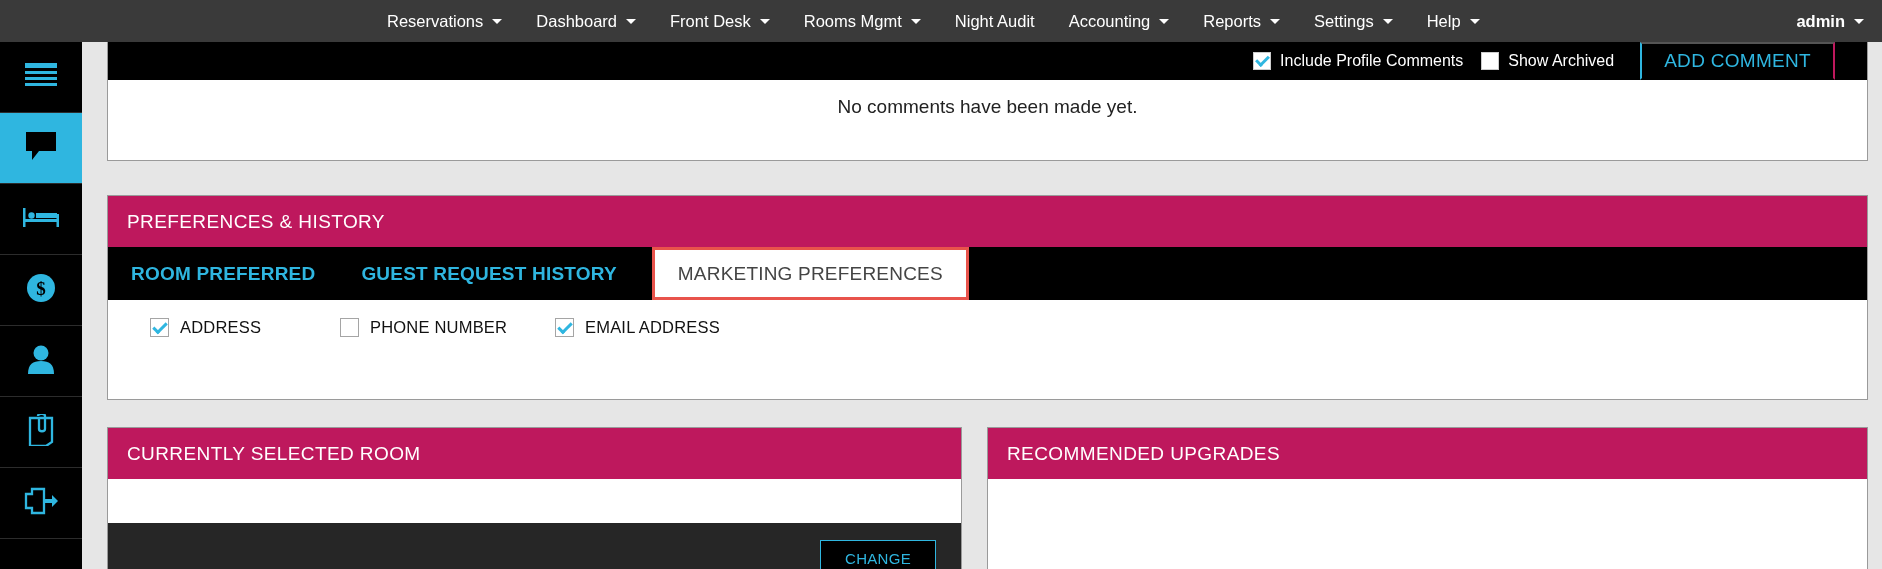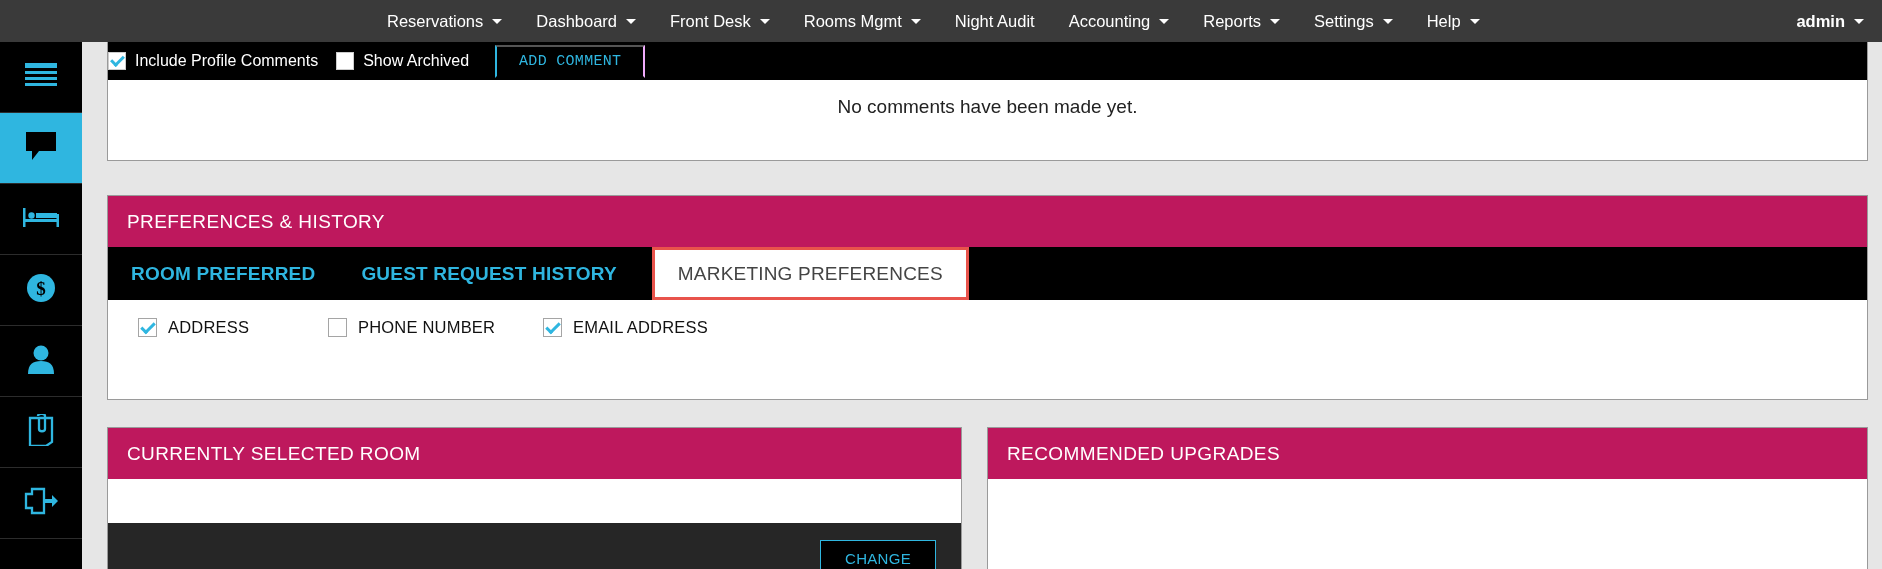--- a/index.html
+++ b/index.html
@@ -67,47 +67,47 @@
     width: 1800px; height: 527px;
     background: #e6e6e6;
   }
 
   .panel { position: absolute; background: #ffffff; border: 1px solid #9a9a9a; }
 
   
   .comments-panel { left: 25px; top: 0px; width: 1761px; height: 119px; border-top: none; }
   .comments-bar {
     height: 38px; background: #000000;
-    display: flex; align-items: center; 
+    display: flex; align-items: center; justify-content: flex-end;
     padding-right: 12px;
   }
   .cb-check {
     display: flex; align-items: center; cursor: pointer; margin-right: 18px;
   }
   .cb-box {
     width: 18px; height: 18px; background: #ffffff;
     display: inline-flex; align-items: center; justify-content: center;
     margin-right: 9px; border: 1px solid #cccccc;
   }
   .cb-box.checked::after {
     content: "";
     display: block;
     width: 10px; height: 5px;
     border-left: 3px solid #2fb6e0;
     border-bottom: 3px solid #2fb6e0;
     transform: rotate(-45deg) translate(1px, -1px);
   }
   .cb-label { color: #ffffff; font-size: 16px; white-space: nowrap; }
   .add-comment-btn {
-    color: #2fb6e0; font-size: 15px; letter-spacing: .3px;
-    border-left: 2px solid #2fb6e0; border-right: 2px solid #f0abfc;
+    color: #2fb6e0; font-size: 19px; letter-spacing: .3px;
+    border-left: 2px solid #2fb6e0; border-right: 2px solid #be185d;
     background: transparent;
     padding: 6px 22px; margin-left: 8px; margin-right: 20px;
     cursor: pointer; white-space: nowrap;
-    font-family: Liberation Mono, monospace;
+    font-family: Liberation Sans, sans-serif;
   }
   .comments-body {
     height: 79px; background: #ffffff;
     display: flex; align-items: flex-start; justify-content: center;
     padding-top: 16px;
   }
   .comments-empty { color: #222222; font-size: 19px; }
 
   
   .prefs-panel { left: 25px; top: 153px; width: 1761px; height: 205px; }
@@ -125,21 +125,21 @@
     letter-spacing: .2px; cursor: pointer; white-space: nowrap;
   }
   .tab.active {
     background: #ffffff; color: #444444; font-weight: normal;
     border: 3px solid #e8534b;
     margin-left: 12px;
   }
   .tab-spacer { flex: 1; background: #000000; }
   .checks-row {
     height: 98px; background: #ffffff;
-    display: flex; align-items: flex-start; padding: 18px 0 0 30px;
+    display: flex; align-items: flex-start; padding: 18px 0 0 42px;
   }
   .pref-check { display: flex; align-items: center; cursor: pointer; }
   .pref-box {
     width: 19px; height: 19px; background: #ffffff;
     border: 1px solid #a5a5a5;
     display: inline-flex; align-items: center; justify-content: center;
     margin-right: 11px;
   }
   .pref-box.checked::after {
     content: "";

